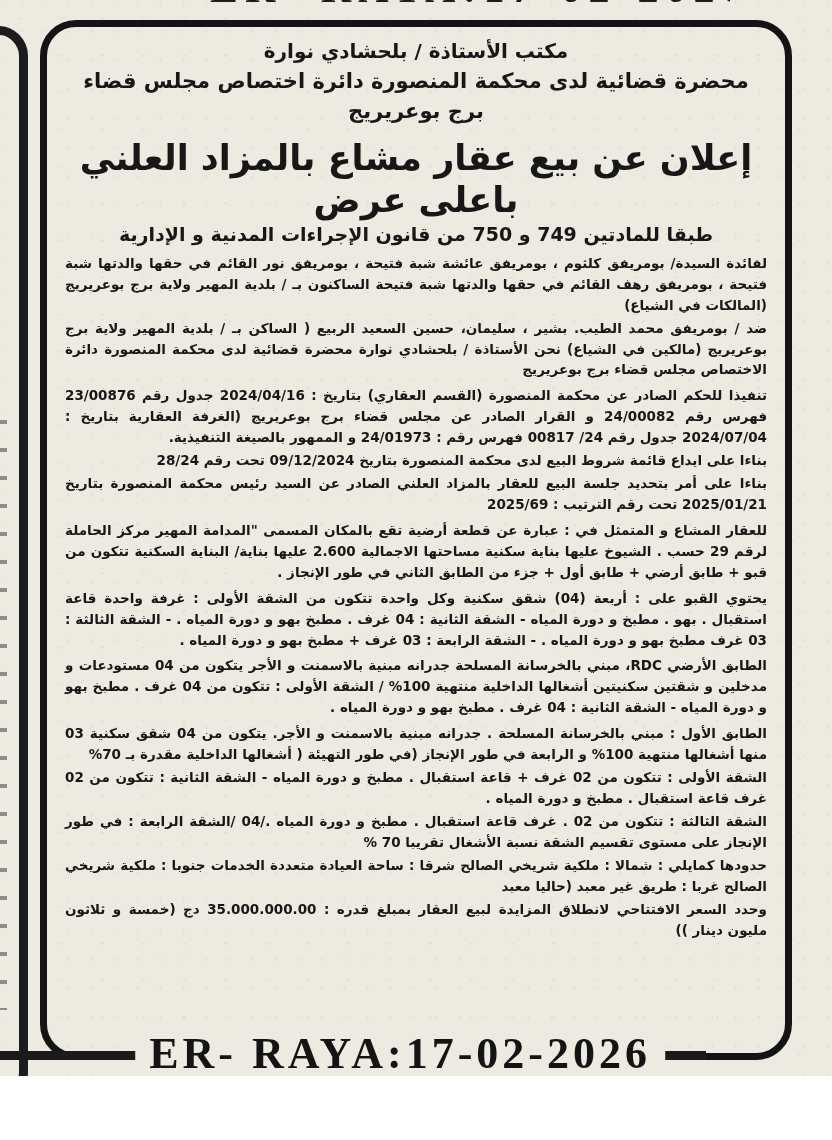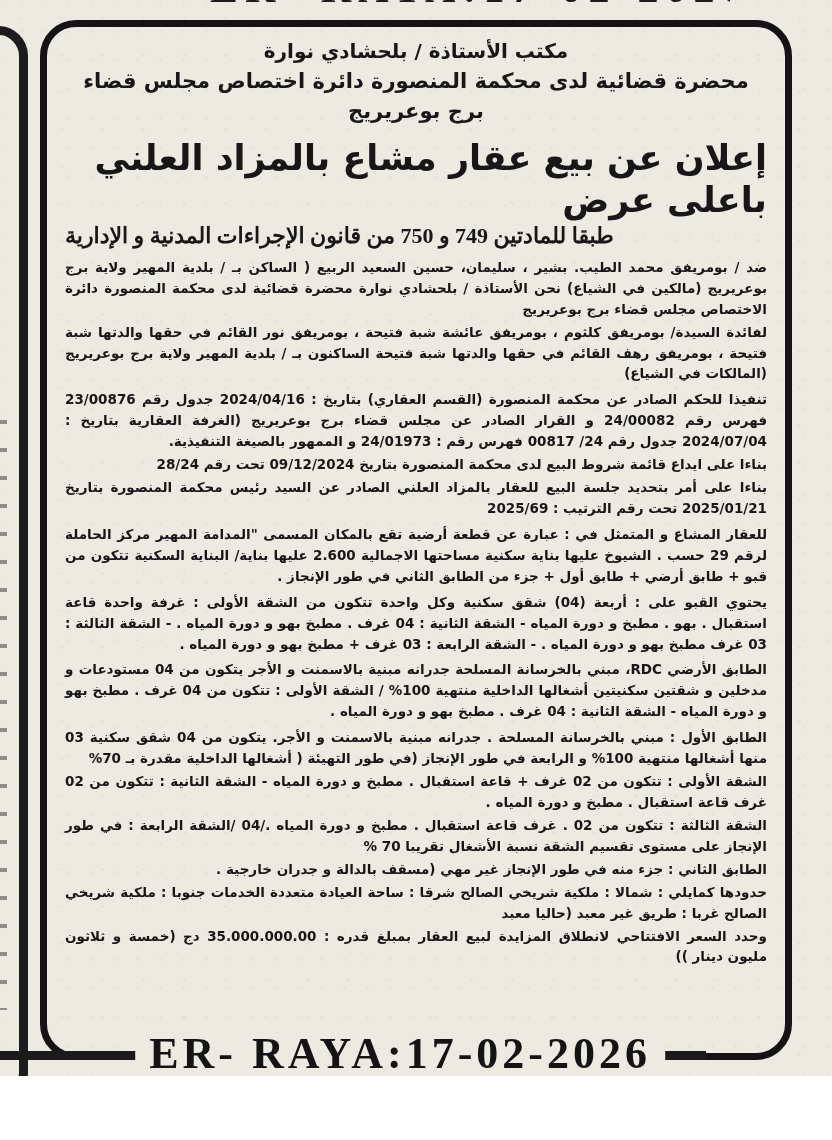--- a/index.html
+++ b/index.html
@@ -80,30 +80,30 @@
     line-height: 1.45;
   }
   .hdr2 {
     text-align: center;
     font-weight: bold;
     font-size: 21px;
     line-height: 1.45;
   }
   .title {
     margin: 10px 0 2px 0;
+    text-align: center;
     font-weight: bold;
     font-size: 35px;
     line-height: 1.2;
   }
   .subtitle {
-    text-align: left;
+    text-align: center;
     font-weight: bold;
-    font-size: 22px;
+    font-size: 19px;
     margin-bottom: 8px;
-    font-family: Liberation Serif, serif;
   }
 
   .body-text p {
     margin: 2px 0;
     font-size: 13.5px;
     font-weight: bold;
     line-height: 1.55;
     text-align: justify;
   }
   .body-text p.centered { text-align: center; }
@@ -156,32 +156,31 @@
 
   <div class="main-box">
 
     <div class="hdr1">مكتب الأستاذة / بلحشادي نوارة</div>
     <div class="hdr2">محضرة قضائية لدى محكمة المنصورة دائرة اختصاص مجلس قضاء برج بوعريريج</div>
 
     <h1 class="title">إعلان عن بيع عقار مشاع بالمزاد العلني باعلى عرض</h1>
     <div class="subtitle">طبقا للمادتين 749 و 750 من قانون الإجراءات المدنية و الإدارية</div>
 
     <div class="body-text">
+      <p>لفائدة السيدة/ بومريفق كلثوم ، بومريفق عائشة شبة فتيحة ، بومريفق نور القائم في حقها والدتها شبة فتيحة ، بومريفق رهف القائم في حقها والدتها شبة فتيحة الساكنون بـ / بلدية المهير ولاية برج بوعريريج (المالكات في الشياع)</p>
       <p>ضد / بومريفق محمد الطيب. بشير ، سليمان، حسين السعيد الربيع ( الساكن بـ / بلدية المهير ولاية برج بوعريريج (مالكين في الشياع) نحن الأستاذة / بلحشادي نوارة محضرة قضائية لدى محكمة المنصورة دائرة الاختصاص مجلس قضاء برج بوعريريج</p>
-      <p>لفائدة السيدة/ بومريفق كلثوم ، بومريفق عائشة شبة فتيحة ، بومريفق نور القائم في حقها والدتها شبة فتيحة ، بومريفق رهف القائم في حقها والدتها شبة فتيحة الساكنون بـ / بلدية المهير ولاية برج بوعريريج (المالكات في الشياع)</p>
       <p class="spaced">تنفيذا للحكم الصادر عن محكمة المنصورة (القسم العقاري) بتاريخ : 2024/04/16 جدول رقم 23/00876 فهرس رقم 24/00082 و القرار الصادر عن مجلس قضاء برج بوعريريج (الغرفة العقارية بتاريخ : 2024/07/04 جدول رقم 24/ 00817 فهرس رقم : 24/01973 و الممهور بالصيغة التنفيذية.</p>
       <p>بناءا على ايداع قائمة شروط البيع لدى محكمة المنصورة بتاريخ 09/12/2024 تحت رقم 28/24</p>
       <p>بناءا على أمر بتحديد جلسة البيع للعقار بالمزاد العلني الصادر عن السيد رئيس محكمة المنصورة بتاريخ 2025/01/21 تحت رقم الترتيب : 2025/69</p>
       <p class="spaced">للعقار المشاع و المتمثل في : عبارة عن قطعة أرضية تقع بالمكان المسمى "المدامة المهير مركز الحاملة لرقم 29 حسب . الشيوخ عليها بناية سكنية مساحتها الاجمالية 2.600 عليها بناية/ البناية السكنية تتكون من قبو + طابق أرضي + طابق أول + جزء من الطابق الثاني في طور الإنجاز .</p>
       <p class="spaced">يحتوي القبو على : أربعة (04) شقق سكنية وكل واحدة تتكون من الشقة الأولى : غرفة واحدة قاعة استقبال . بهو . مطبخ و دورة المياه - الشقة الثانية : 04 غرف . مطبخ بهو و دورة المياه . - الشقة الثالثة : 03 غرف مطبخ بهو و دورة المياه . - الشقة الرابعة : 03 غرف + مطبخ بهو و دورة المياه .</p>
       <p class="spaced">الطابق الأرضي RDC، مبني بالخرسانة المسلحة جدرانه مبنية بالاسمنت و الأجر يتكون من 04 مستودعات و مدخلين و شقتين سكنيتين أشغالها الداخلية منتهية 100% / الشقة الأولى : تتكون من 04 غرف . مطبخ بهو و دورة المياه - الشقة الثانية : 04 غرف . مطبخ بهو و دورة المياه .</p>
       <p class="spaced">الطابق الأول : مبني بالخرسانة المسلحة . جدرانه مبنية بالاسمنت و الأجر. يتكون من 04 شقق سكنية 03 منها أشغالها منتهية 100% و الرابعة في طور الإنجاز (في طور التهيئة ( أشغالها الداخلية مقدرة بـ 70%</p>
       <p>الشقة الأولى : تتكون من 02 غرف + قاعة استقبال . مطبخ و دورة المياه - الشقة الثانية : تتكون من 02 غرف قاعة استقبال . مطبخ و دورة المياه .</p>
       <p>الشقة الثالثة : تتكون من 02 . غرف قاعة استقبال . مطبخ و دورة المياه ./04 /الشقة الرابعة : في طور الإنجاز على مستوى تقسيم الشقة نسبة الأشغال تقريبا 70 %</p>
-      <p>الطابق الثاني : جزء منه في طور الإنجاز غير مهي (مسقف بالدالة و جدران خارجية .</p>
       <p>حدودها كمايلي : شمالا : ملكية شريخي الصالح شرقا : ساحة العيادة متعددة الخدمات جنوبا : ملكية شريخي الصالح غربا : طريق غير معبد (حاليا معبد</p>
       <p>وحدد السعر الافتتاحي لانطلاق المزايدة لبيع العقار بمبلغ قدره : 35.000.000.00 دج (خمسة و ثلاثون مليون دينار ))</p>
 
     </div>
 
   </div>
 
   <div class="footer-rule"></div>
   <div class="footer-text">ER- RAYA:17-02-2026</div>
 

